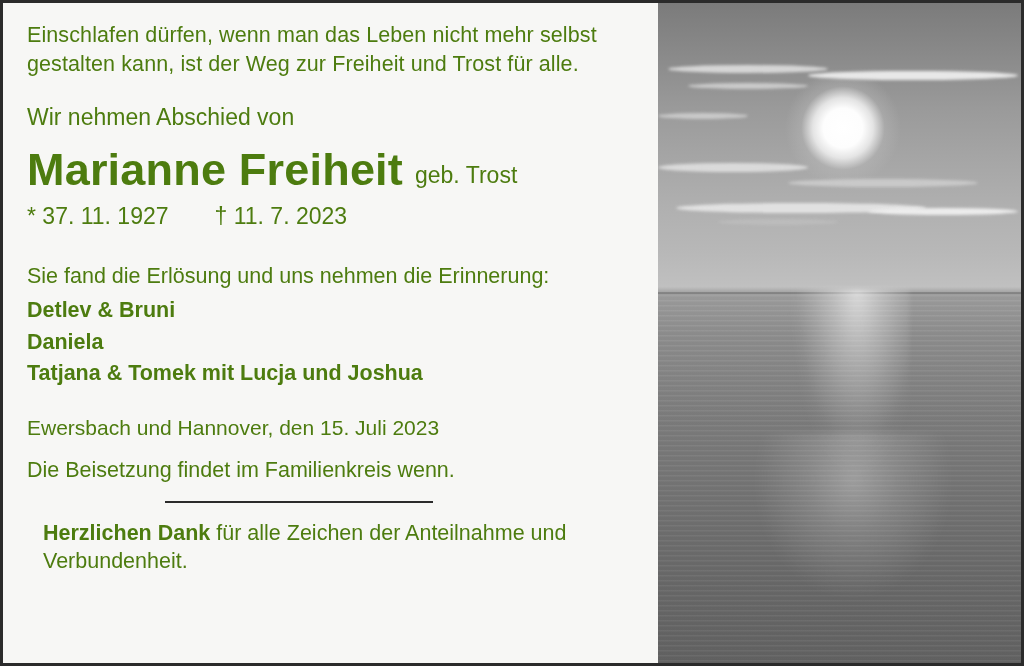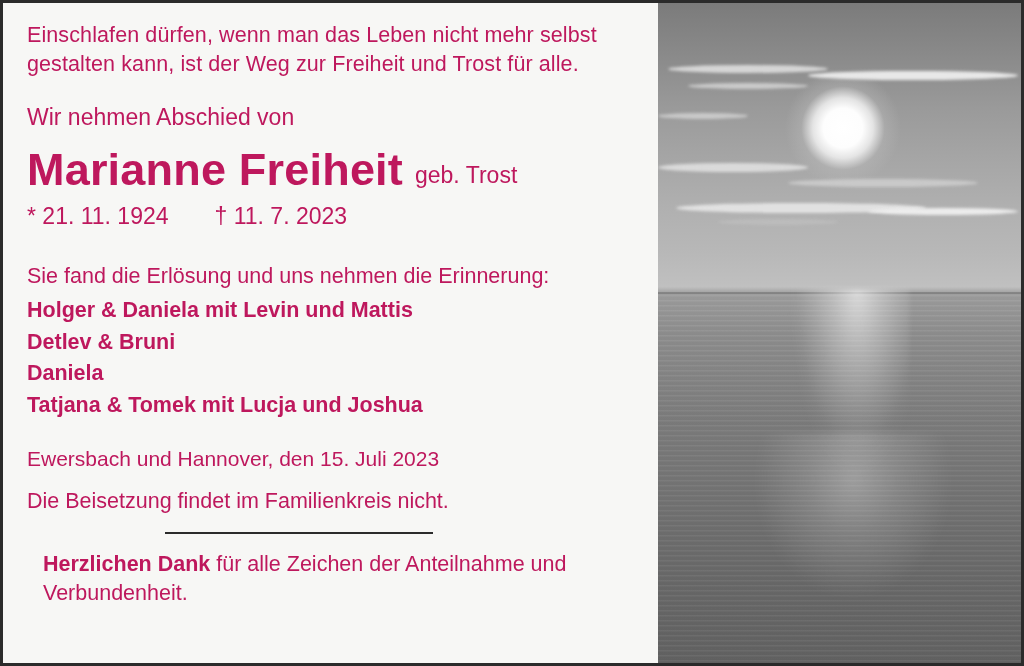--- a/index.html
+++ b/index.html
@@ -28,21 +28,21 @@
     box-sizing: border-box;
     background: #f7f7f5;
     display: flex;
     flex-direction: row;
   }
   .text-col {
     width: 655px;
     box-sizing: border-box;
     padding: 18px 26px 10px 24px;
     background: #f7f7f5;
-    color: #be185d;
+    color: #4d7c0f;
     position: relative;
   }
   .photo-col {
     flex: 1 1 auto;
     position: relative;
     overflow: hidden;
     background: #7d7d7d;
   }
 
   
@@ -216,36 +216,35 @@
       <p class="intro">Einschlafen dürfen, wenn man das Leben nicht mehr selbst gestalten kann, ist der Weg zur Freiheit und Trost für alle.</p>
 
       <p class="farewell">Wir nehmen Abschied von</p>
 
       <div class="name-line">
         <span class="name">Marianne Freiheit</span>
         <span class="maiden">geb. Trost</span>
       </div>
 
       <div class="dates">
-        <span class="born">* 21. 11. 1924</span>
+        <span class="born">* 37. 11. 1927</span>
         <span class="died">† 11. 7. 2023</span>
       </div>
 
       <p class="memory-lead">Sie fand die Erlösung und uns nehmen die Erinnerung:</p>
 
       <div class="family">
-        <div>Holger &amp; Daniela mit Levin und Mattis</div>
         <div>Detlev &amp; Bruni</div>
         <div>Daniela</div>
         <div>Tatjana &amp; Tomek mit Lucja und Joshua</div>
       </div>
 
       <p class="place-line">Ewersbach und Hannover, den 15. Juli 2023</p>
 
-      <p class="burial-line">Die Beisetzung findet im Familienkreis nicht.</p>
+      <p class="burial-line">Die Beisetzung findet im Familienkreis wenn.</p>
 
       <div class="rule"></div>
 
       <p class="thanks"><b>Herzlichen Dank</b><span> für alle Zeichen der Anteilnahme und Verbundenheit.</span></p>
 
     </div>
 
     <div class="photo-col">
       <div class="photo">
         <div class="cloud c9"></div>

